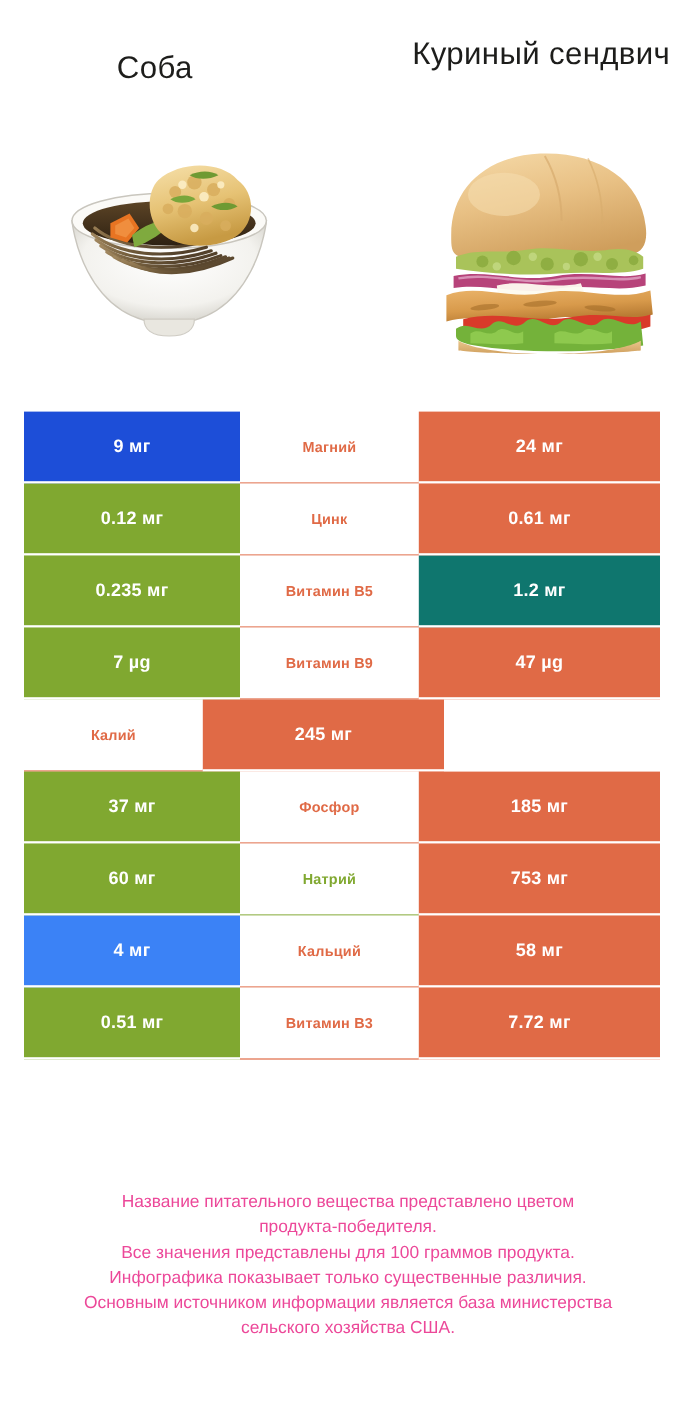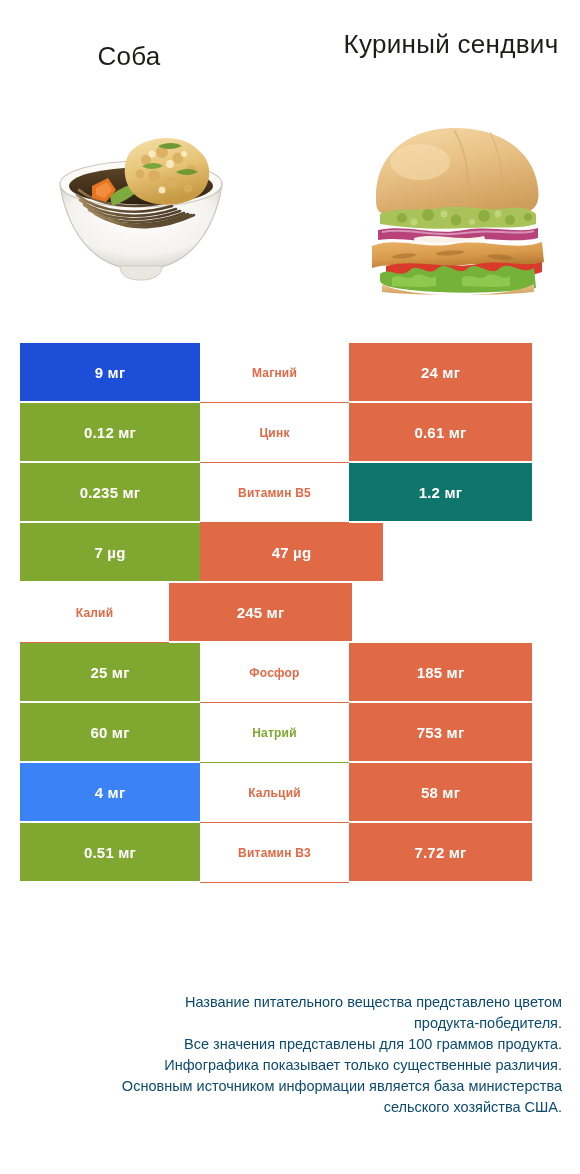--- a/index.html
+++ b/index.html
@@ -90,37 +90,37 @@
     width: 180px;
     color: #ffffff;
     border-bottom: 2px solid #ffffff;
   }
   .cell-mid {
     width: 149px;
     background: #ffffff;
     font-size: 12px;
   }
   .cell-right {
-    width: 183px;
+    width: 201px;
     color: #ffffff;
     border-bottom: 2px solid #ffffff;
   }
   
   .cell-mid { border-bottom: 1px solid transparent; }
 
   
   .footer {
     position: absolute;
     left: 0;
     top: 992px;
     width: 580px;
-    text-align: right;
+    text-align: center;
     font-size: 14.5px;
     line-height: 21px;
-    color: #0c4a6e;
+    color: #ec4899;
     padding: 0 18px;
     box-sizing: border-box;
   }
   .footer div { white-space: nowrap; }
 </style>
 </head>
 <body>
 
 <div class="header">
   <div class="title title-left">Соба</div>
@@ -279,30 +279,31 @@
   </div>
 
   <div class="row">
     <div class="cell cell-left" style="background: rgb(128, 168, 48);">0.235 мг</div>
     <div class="cell cell-mid" style="color: rgb(224, 106, 70); border-bottom-color: rgb(224, 106, 70);">Витамин B5</div>
     <div class="cell cell-right" style="background: #0f766e;">1.2 мг</div>
   </div>
 
   <div class="row">
     <div class="cell cell-left" style="background: rgb(128, 168, 48);">7 µg</div>
+    <div class="cell cell-mid" style="color: rgb(224, 106, 70); border-bottom-color: rgb(224, 106, 70);">Витамин B9</div>
     <div class="cell cell-right" style="background: rgb(224, 106, 70);">47 µg</div>
   </div>
 
   <div class="row">
     <div class="cell cell-mid" style="color: rgb(224, 106, 70); border-bottom-color: rgb(224, 106, 70);">Калий</div>
     <div class="cell cell-right" style="background: rgb(224, 106, 70);">245 мг</div>
   </div>
 
   <div class="row">
-    <div class="cell cell-left" style="background: rgb(128, 168, 48);">25 мг</div>
+    <div class="cell cell-left" style="background: rgb(128, 168, 48);">37 мг</div>
     <div class="cell cell-mid" style="color: rgb(224, 106, 70); border-bottom-color: rgb(224, 106, 70);">Фосфор</div>
     <div class="cell cell-right" style="background: rgb(224, 106, 70);">185 мг</div>
   </div>
 
   <div class="row">
     <div class="cell cell-left" style="background: rgb(128, 168, 48);">60 мг</div>
     <div class="cell cell-mid" style="color: rgb(128, 168, 48); border-bottom-color: rgb(128, 168, 48);">Натрий</div>
     <div class="cell cell-right" style="background: rgb(224, 106, 70);">753 мг</div>
   </div>
 

